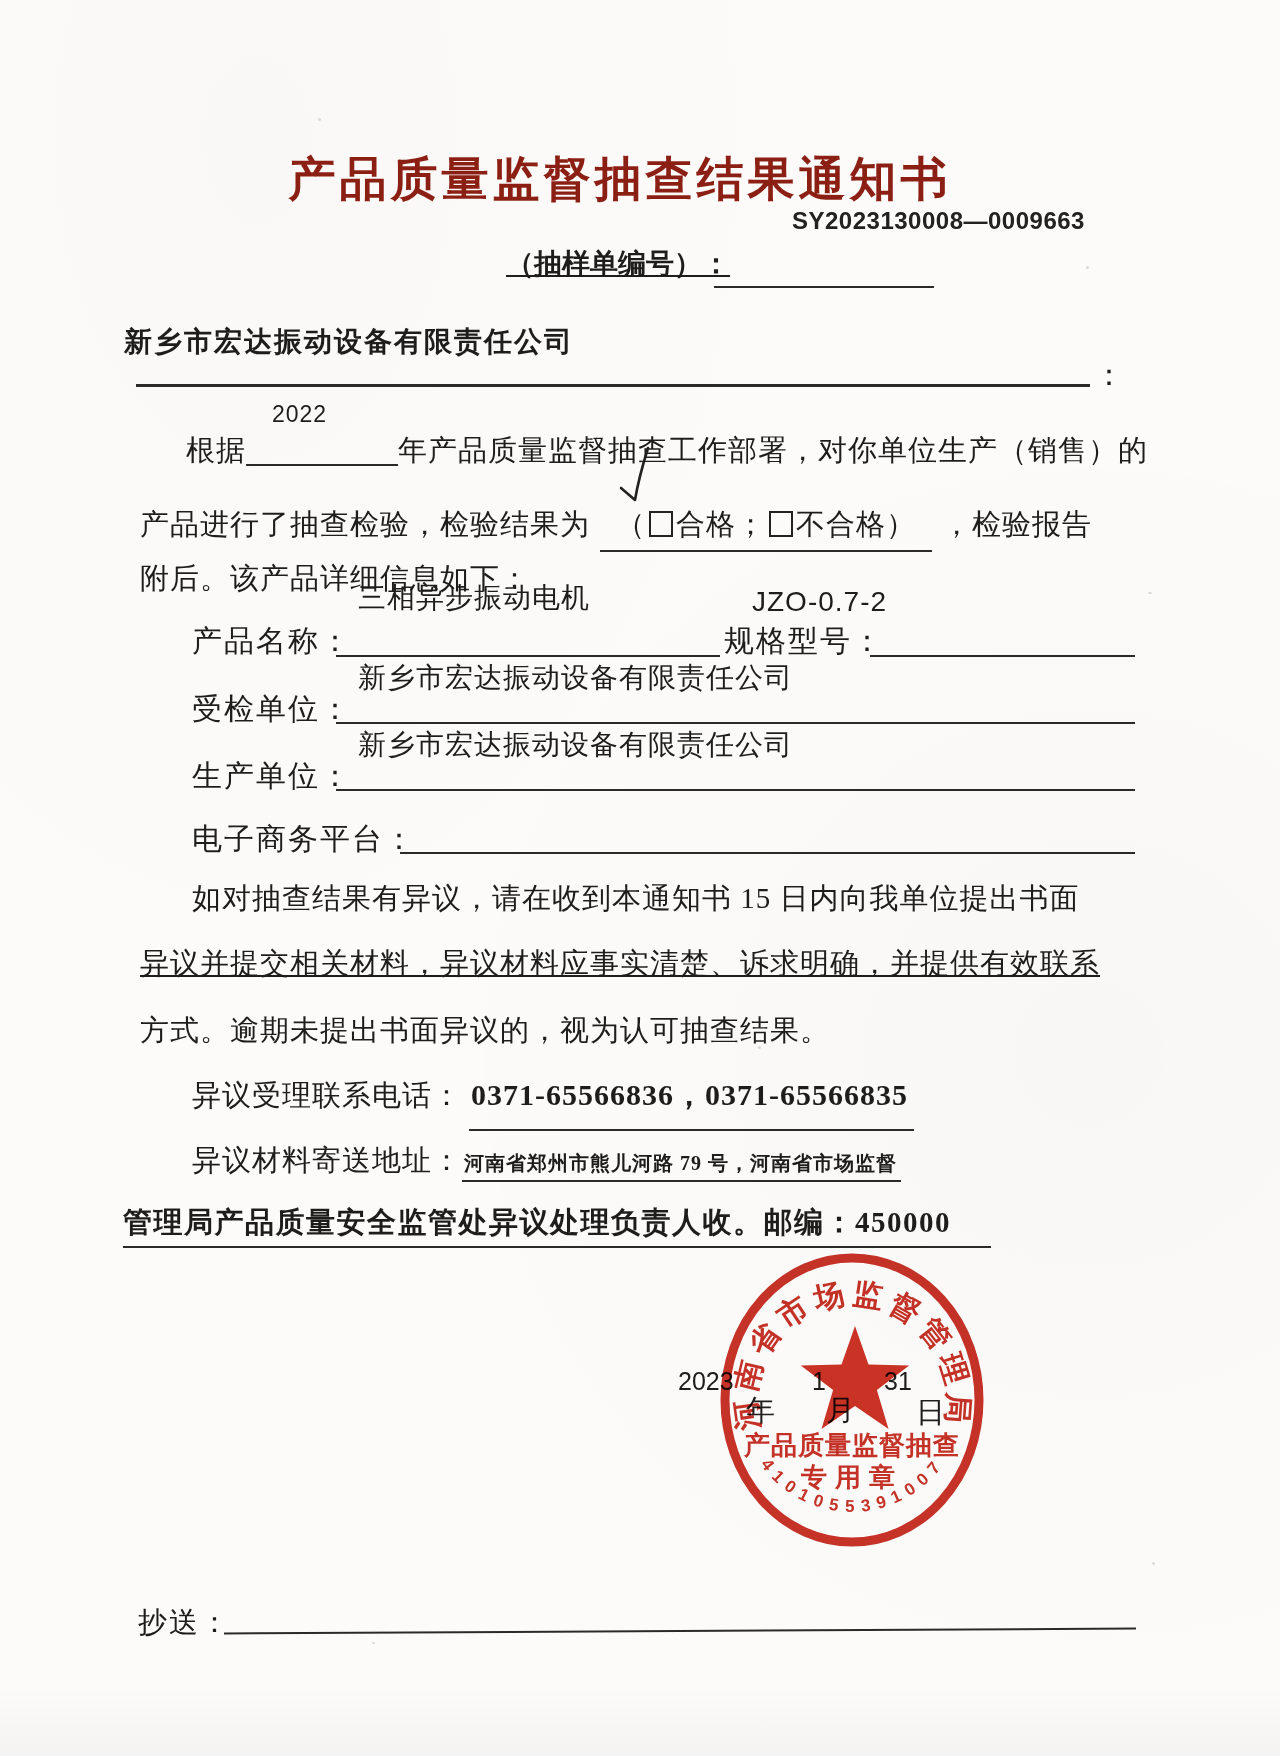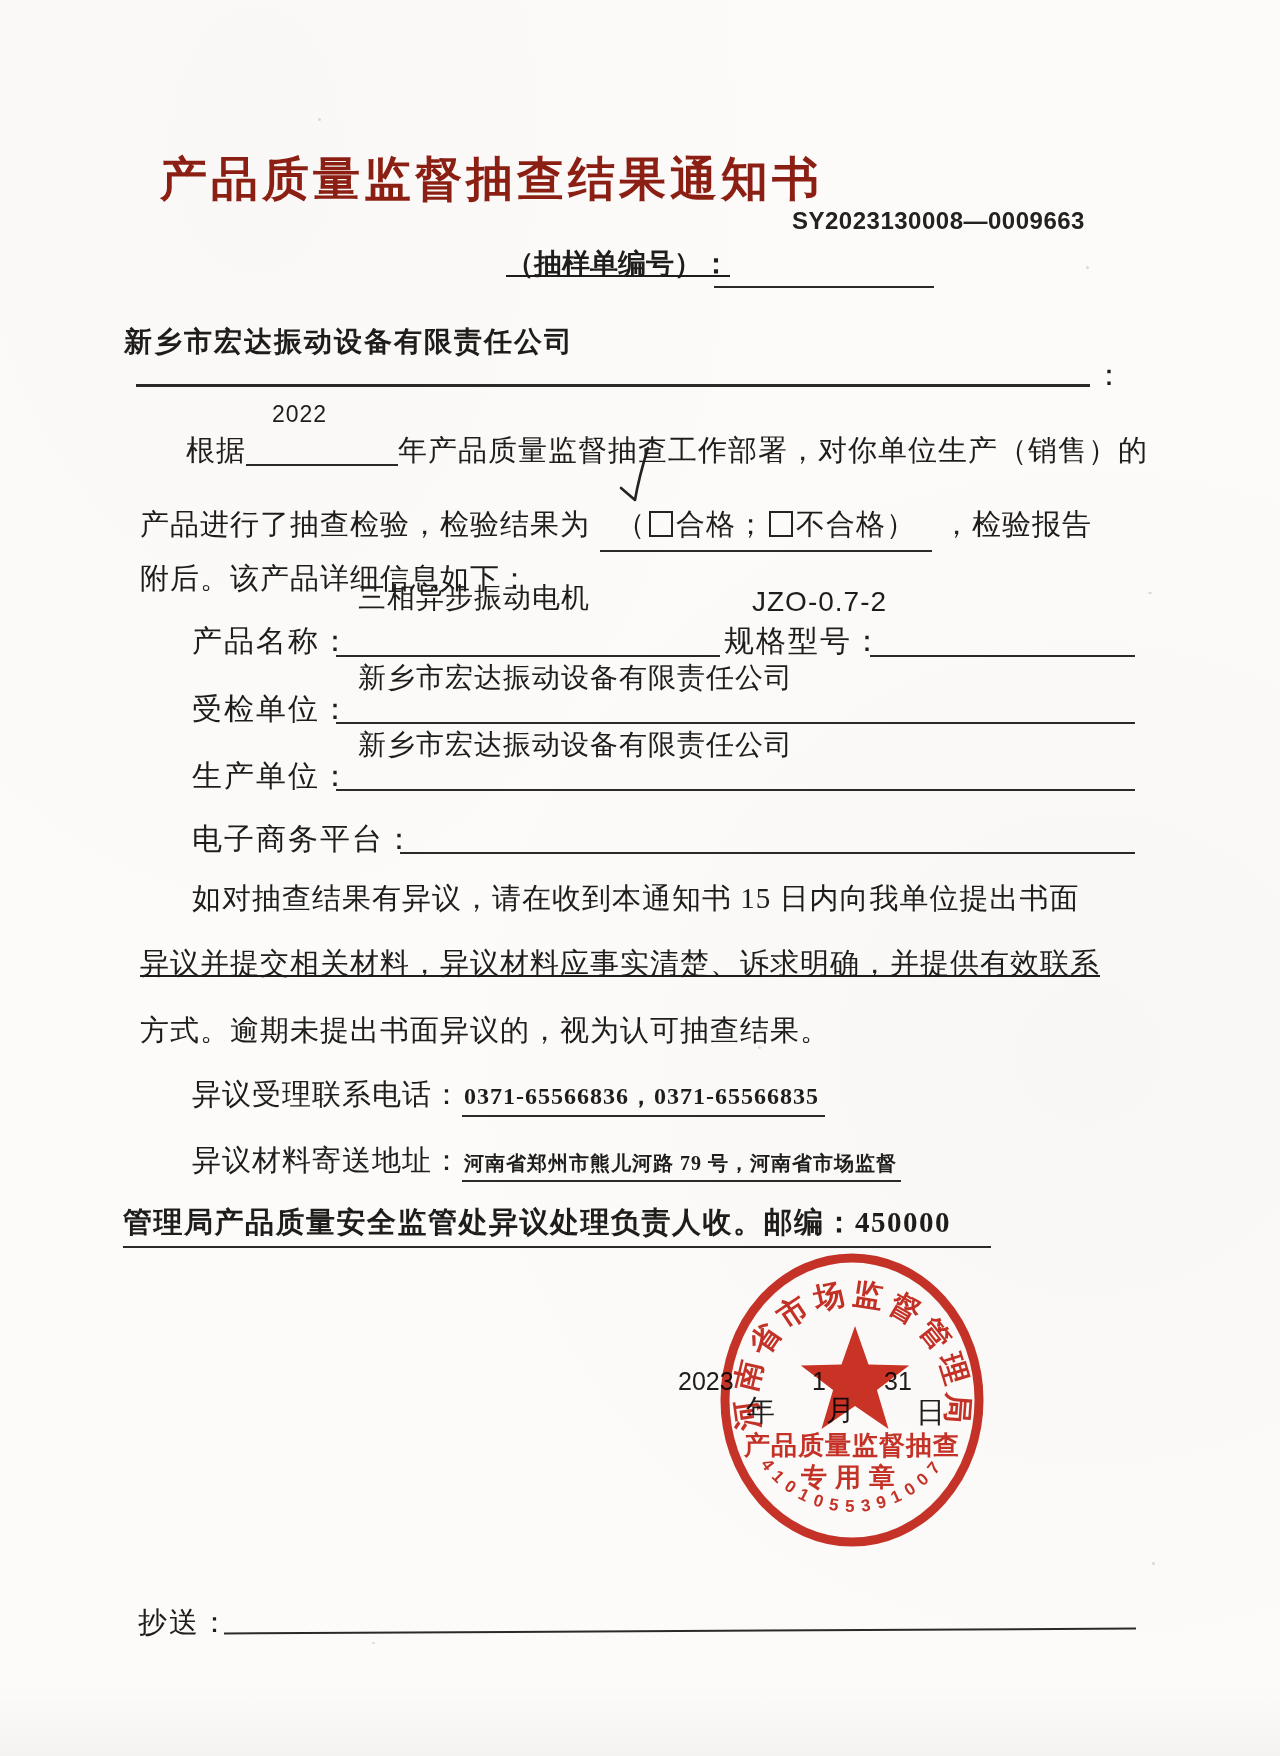--- a/index.html
+++ b/index.html
@@ -13,21 +13,21 @@
       radial-gradient(ellipse at 85% 60%, rgba(0,0,0,0.015), transparent 45%),
       linear-gradient(to bottom, rgba(0,0,0,0) 96%, rgba(0,0,0,0.03) 100%);
     overflow:hidden;
     font-family:"Liberation Serif","DejaVu Serif",serif;
     color:#1e1d1b;
   }
   .t{position:absolute;white-space:nowrap;line-height:1.25;}
   .serif{font-family:"Liberation Serif","DejaVu Serif",serif;}
   .sans{font-family:"Liberation Sans","DejaVu Sans",sans-serif;}
   .title{
-    left:160px;top:150px;width:920px;
+    left:160px;top:150px;width:920px;text-align:center;
     font-size:47px;font-weight:700;letter-spacing:4px;color:#8c1f14;
   }
   .serial{left:792px;top:206px;font-size:24px;font-weight:600;letter-spacing:0.5px;color:#232220;text-align:center;}
   .sampling-label{left:506px;top:246px;font-size:28px;font-weight:600;text-decoration:underline;}
   .rule{position:absolute;height:0;border-bottom:2px solid #2b2a28;}
   .rule-thick{border-bottom-width:3px;}
   .addressee{left:124px;top:324px;font-size:28px;font-weight:600;letter-spacing:2px;}
   .addressee-colon{left:1094px;top:356px;font-size:30px;}
   .bodyline{font-size:29px;letter-spacing:1px;}
   .year-blank{
@@ -42,22 +42,22 @@
   .result-seg{
     display:inline-block;border-bottom:2px solid #2b2a28;
     padding:0 16px 8px 16px;margin:0 10px;
   }
   .cbox{
     display:inline-block;width:20px;height:22px;
     border:2px solid #242322;margin:0 3px;vertical-align:-3px;background:transparent;
   }
   .fieldlabel{font-size:30px;letter-spacing:2px;}
   .fieldvalue{font-size:28px;font-weight:500;letter-spacing:1px;}
-  .phoneval{font-size:24px;font-weight:700;letter-spacing:1px;
-    border-bottom:2px solid #2b2a28;padding:0 6px 6px 2px;}
+  .phoneval{font-size:30px;font-weight:700;letter-spacing:1px;
+    border-bottom:2px solid #2b2a28;padding:0 6px 18px 2px;margin-left:7px;}
   .addrval{font-size:20px;font-weight:600;letter-spacing:1px;
     border-bottom:2px solid #2b2a28;padding:0 4px 6px 2px;}
   .addr2{font-size:29px;font-weight:600;letter-spacing:1.5px;
     border-bottom:2px solid #2b2a28;padding:0 40px 8px 0;}
   .dateword{font-size:29px;}
   .datenum{font-family:"Liberation Sans","DejaVu Sans",sans-serif;font-size:25px;font-weight:500;}
   .cc-label{left:138px;top:1604px;font-size:29px;letter-spacing:2px;}
   .stamp-svg{position:absolute;left:700px;top:1240px;mix-blend-mode:multiply;z-index:3;}
   .check-svg{position:absolute;left:612px;top:444px;z-index:2;}
   .speck{position:absolute;background:#c8c5c0;border-radius:50%;opacity:.65;}

